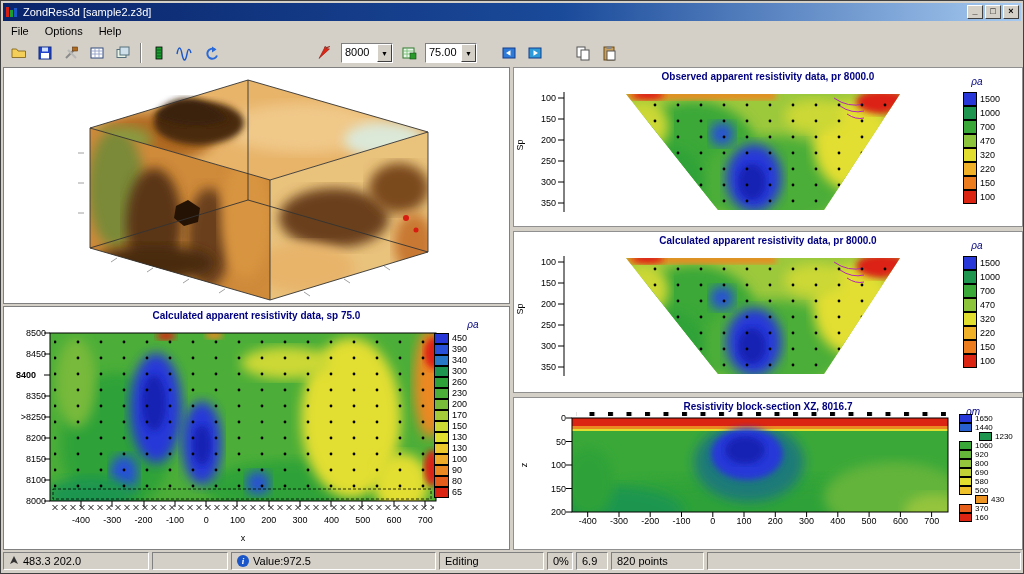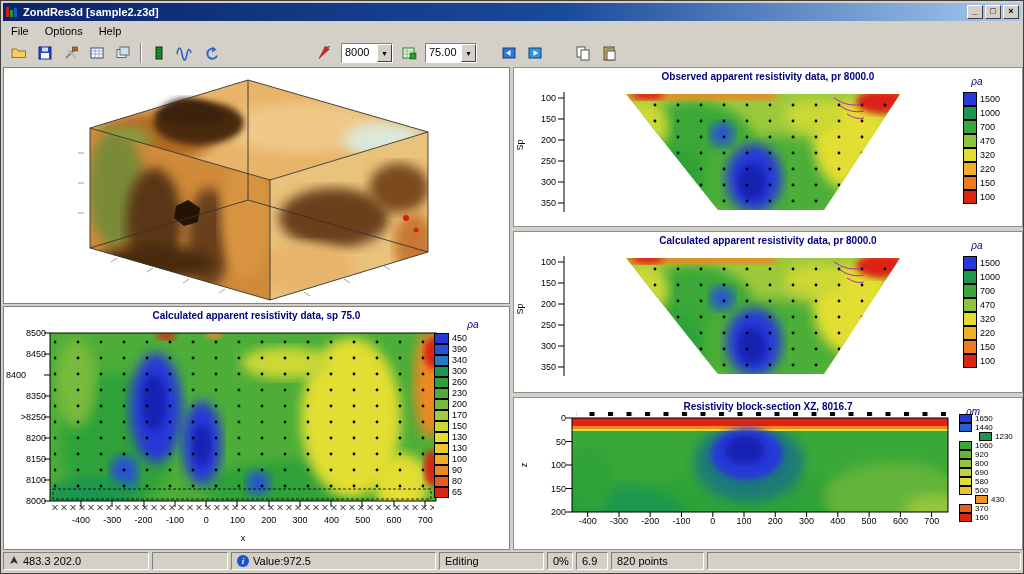--- a/index.html
+++ b/index.html
@@ -4,21 +4,21 @@
 <style>
   html,body{margin:0;padding:0;background:#555;}
   *{box-sizing:border-box;}
   .win{position:relative;width:1024px;height:574px;background:#d4d0c8;
        font-family:"Liberation Sans",sans-serif;overflow:hidden;
        border:1px solid #404040;}
   
   .titlebar{position:absolute;left:2px;top:2px;right:2px;height:18px;
     background:linear-gradient(90deg,#0a246a 0%,#1a4a9a 55%,#a6caf0 100%);
     display:flex;align-items:center;padding:0 2px;}
-  .title-text{color:#fff;font-size:11px;font-weight:bold;margin-left:4px;flex:1;
+  .title-text{color:#fff;font-size:11px;font-weight:normal;margin-left:4px;flex:1;
     white-space:nowrap;overflow:hidden;}
   .tb-btn{width:16px;height:14px;margin-left:2px;background:#d4d0c8;
     border:1px solid;border-color:#fff #404040 #404040 #fff;
     font-size:9px;line-height:11px;text-align:center;font-weight:bold;color:#000;
     display:inline-block;}
   
   .menubar{position:absolute;left:2px;top:21px;right:2px;height:18px;
     display:flex;align-items:center;font-size:11px;background:#d4d0c8;}
   .menu-item{padding:2px 8px;color:#000;}
   
@@ -383,21 +383,21 @@
           <div class="cbar-seg" style="width: 15px; background: rgb(230, 92, 26);"></div>
           <div class="cbar-lab" style="font-size: 9px;">80</div>
         </div>
         <div class="cbar-row" style="height: 11px;">
           <div class="cbar-seg" style="width: 15px; background: rgb(220, 36, 18);"></div>
           <div class="cbar-lab" style="font-size: 9px;">65</div>
         </div>
       </div>
   <div class="tick" style="left: 2px; top: 21px; width: 40px; text-align: right;">8500</div>
       <div class="tick" style="left: 2px; top: 42px; width: 40px; text-align: right;">8450</div>
-      <div class="tick" style="left: 2px; top: 63px; width: 40px; text-align: left;">8400</div>
+      <div class="tick" style="left: 2px; top: 63px; width: 40px; text-align: center; font-weight: bold;">8400</div>
       <div class="tick" style="left: 2px; top: 84px; width: 40px; text-align: right;">8350</div>
       <div class="tick" style="left: 2px; top: 105px; width: 40px; text-align: right;">&gt;8250</div>
       <div class="tick" style="left: 2px; top: 126px; width: 40px; text-align: right;">8200</div>
       <div class="tick" style="left: 2px; top: 147px; width: 40px; text-align: right;">8150</div>
       <div class="tick" style="left: 2px; top: 168px; width: 40px; text-align: right;">8100</div>
       <div class="tick" style="left: 2px; top: 189px; width: 40px; text-align: right;">8000</div>
       <div class="tick" style="left: 62px; top: 208px; width: 30px; text-align: center;">-400</div>
       <div class="tick" style="left: 93.3px; top: 208px; width: 30px; text-align: center;">-300</div>
       <div class="tick" style="left: 124.6px; top: 208px; width: 30px; text-align: center;">-200</div>
       <div class="tick" style="left: 155.9px; top: 208px; width: 30px; text-align: center;">-100</div>

